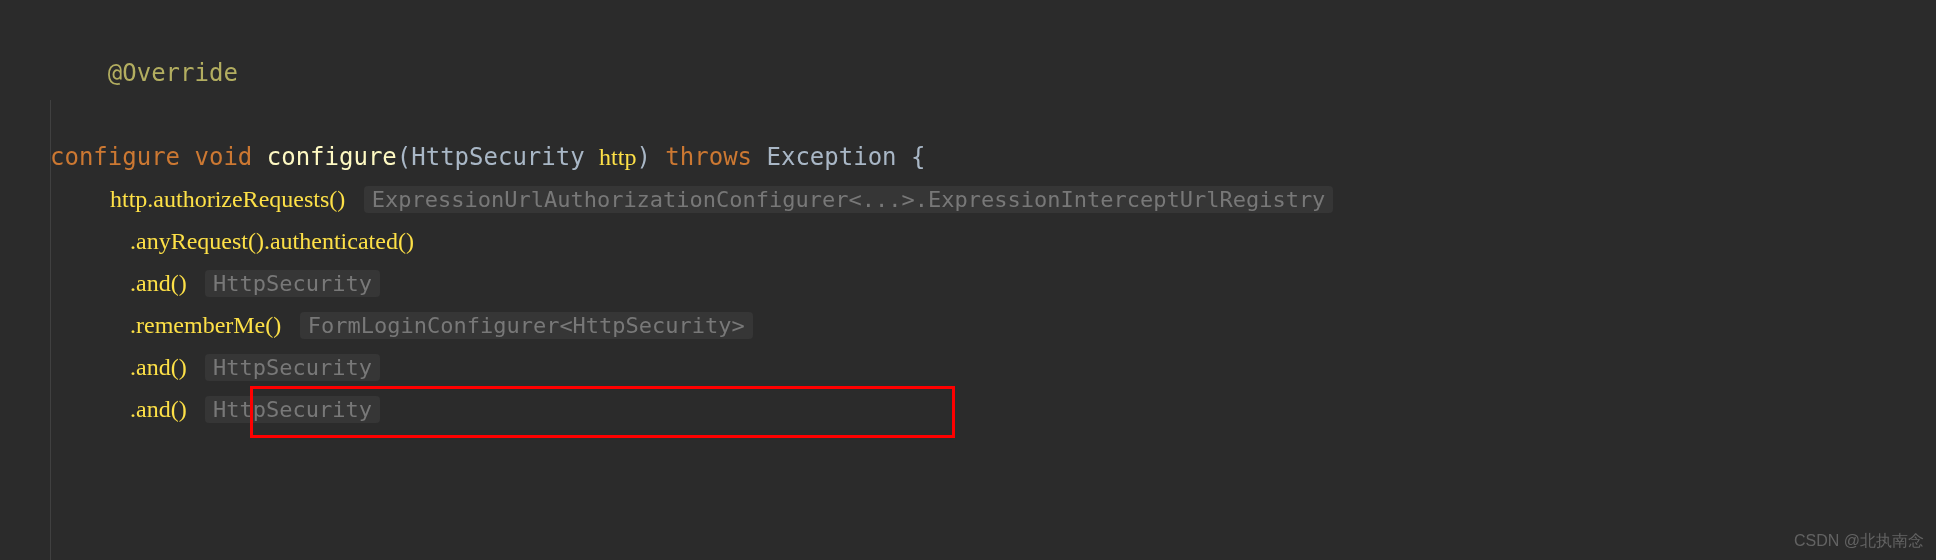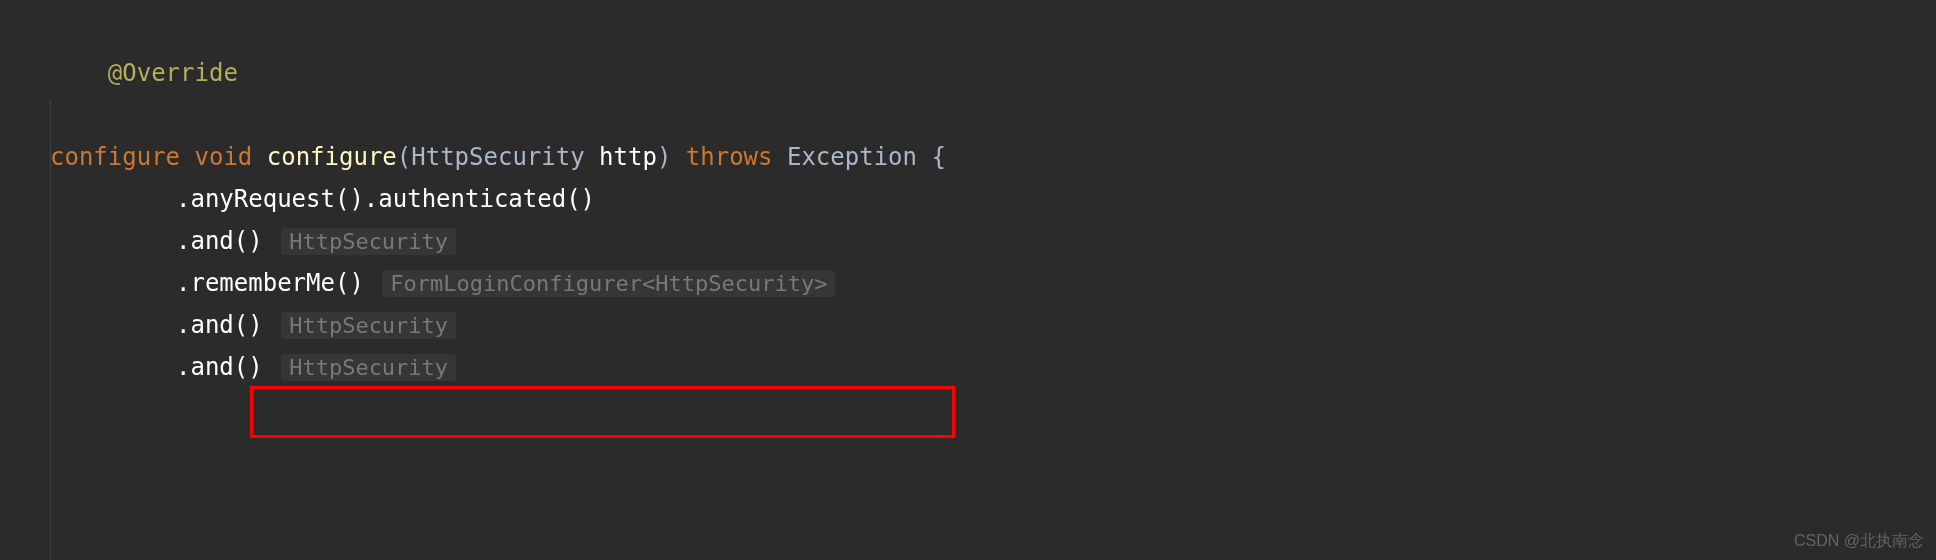--- a/index.html
+++ b/index.html
@@ -30,42 +30,42 @@
       color: #b3ae60;
       margin-top: 19px;
     }
     .keyword {
       color: #cc7832;
     }
     .method-name {
       color: #fef9c3;
     }
     .identifier {
-      color: #ffffff;
+      color: #fde047;
+      font-family: Liberation Serif, serif;
     }
     .type {
       color: #a9b7c6;
     }
     .punct {
       color: #a9b7c6;
     }
     .hint {
       color: #787878;
       background-color: #363636;
       border-radius: 4px;
       padding: 1px 8px;
       font-size: 22px;
       margin-left: 4px;
     }
     .indent-1 {
       padding-left: 60px;
     }
     .indent-2 {
       padding-left: 80px;
-      margin-left: 46px;
     }
     .indent-guide {
       position: absolute;
       left: 50px;
       top: 100px;
       bottom: 0;
       width: 1px;
       background-color: #404040;
     }
     .highlight-box {
@@ -92,20 +92,21 @@
 
 <div class="code-container">
   <div class="indent-guide"></div>
 
   <div class="code-line">
     <span class="annotation">@Override</span>
   </div>
 
   <div class="code-line"><span class="keyword">configure</span> <span class="keyword">void</span> <span class="method-name">configure</span><span class="punct">(</span><span class="type">HttpSecurity</span> <span class="identifier">http</span><span class="punct">)</span> <span class="keyword">throws</span> <span class="type">Exception</span> <span class="punct">{</span></div>
 
+  <div class="code-line indent-1"><span class="identifier">http.authorizeRequests()</span> <span class="hint">ExpressionUrlAuthorizationConfigurer&lt;...&gt;.ExpressionInterceptUrlRegistry</span></div>
 
   <div class="code-line indent-2"><span class="identifier">.anyRequest().authenticated()</span></div>
 
   <div class="code-line indent-2"><span class="identifier">.and()</span> <span class="hint">HttpSecurity</span></div>
 
   <div class="code-line indent-2"><span class="identifier">.rememberMe()</span> <span class="hint">FormLoginConfigurer&lt;HttpSecurity&gt;</span></div>
 
   <div class="code-line indent-2"><span class="identifier">.and()</span> <span class="hint">HttpSecurity</span></div>
 
 

